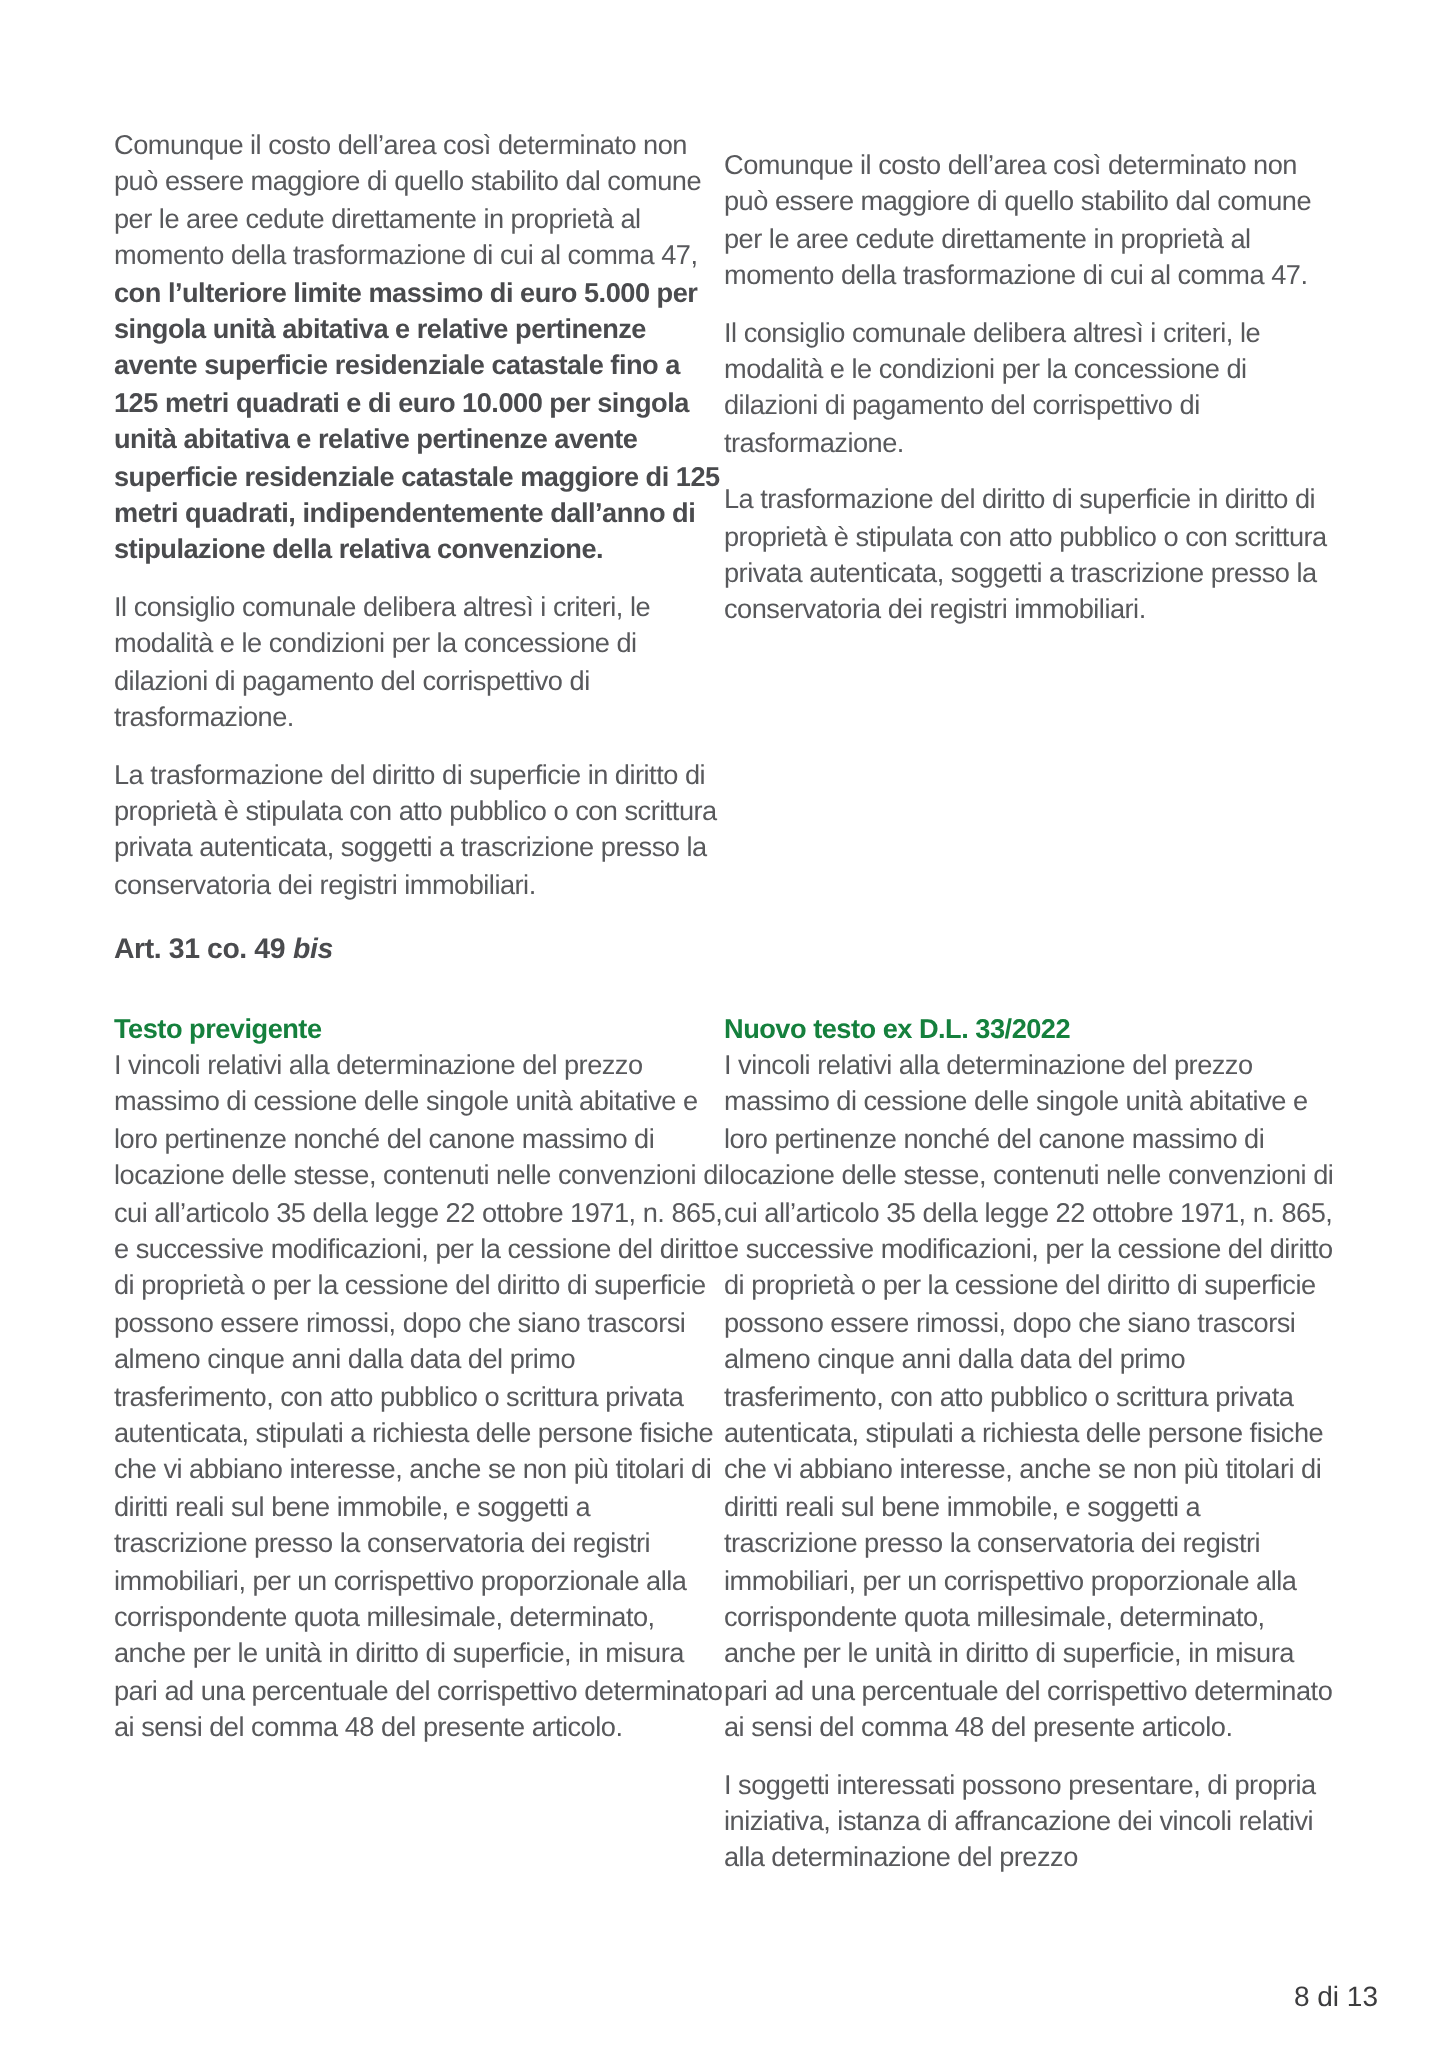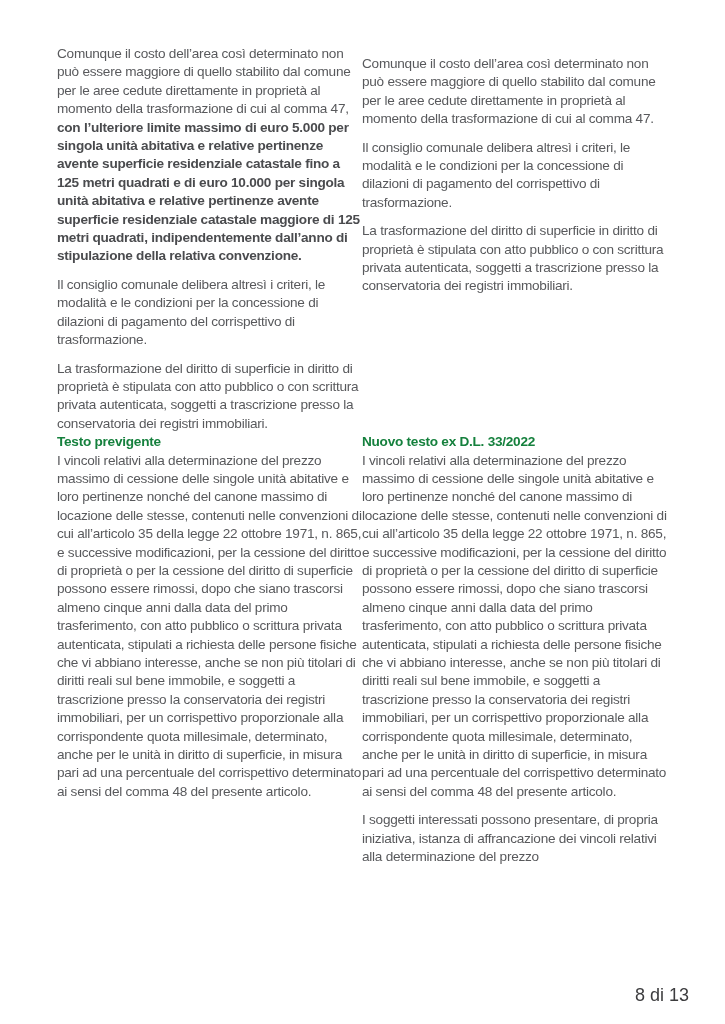--- a/index.html
+++ b/index.html
@@ -18,20 +18,21 @@
   }
   .content {
     position: absolute;
     top: 45px;
     left: 57px;
     right: 58px;
   }
   .two-col {
     display: grid;
     grid-template-columns: 1fr 1fr;
+    margin-top: 19px;
   }
   .col {
     min-width: 0;
   }
   .col.offset-top {
     padding-top: 10px;
   }
   p.para {
     margin: 0 0 10px 0;
     font-size: 13.6px;
@@ -63,21 +64,21 @@
     font-size: 13.6px;
     line-height: 18.4px;
     letter-spacing: -0.25px;
     font-weight: bold;
     color: #15803d;
   }
   .footer {
     position: absolute;
     right: 36px;
     bottom: 18px;
-    font-size: 18px;
+    font-size: 14px;
     color: #3c3c3e;
     letter-spacing: 0;
   }
 </style>
 </head>
 <body>
 
 <div class="page">
   <div class="content">
 
@@ -87,20 +88,21 @@
         <p class="para">Il consiglio comunale delibera altresì i criteri, le modalità e le condizioni per la concessione di dilazioni di pagamento del corrispettivo di trasformazione.</p>
         <p class="para">La trasformazione del diritto di superficie in diritto di proprietà è stipulata con atto pubblico o con scrittura privata autenticata, soggetti a trascrizione presso la conservatoria dei registri immobiliari.</p>
       </div>
       <div class="col offset-top">
         <p class="para">Comunque il costo dell’area così determinato non può essere maggiore di quello stabilito dal comune per le aree cedute direttamente in proprietà al momento della trasformazione di cui al comma 47.</p>
         <p class="para">Il consiglio comunale delibera altresì i criteri, le modalità e le condizioni per la concessione di dilazioni di pagamento del corrispettivo di trasformazione.</p>
         <p class="para">La trasformazione del diritto di superficie in diritto di proprietà è stipulata con atto pubblico o con scrittura privata autenticata, soggetti a trascrizione presso la conservatoria dei registri immobiliari.</p>
       </div>
     </div>
 
+    <h2 class="article-heading"><span>Art. 31 co. 49</span><span class="italic-suffix">bis</span></h2>
 
     <div class="two-col">
       <div class="col">
         <h3 class="col-header">Testo previgente</h3>
         <p class="para">I vincoli relativi alla determinazione del prezzo massimo di cessione delle singole unità abitative e loro pertinenze nonché del canone massimo di locazione delle stesse, contenuti nelle convenzioni di cui all’articolo 35 della legge 22 ottobre 1971, n. 865, e successive modificazioni, per la cessione del diritto di proprietà o per la cessione del diritto di superficie possono essere rimossi, dopo che siano trascorsi almeno cinque anni dalla data del primo trasferimento, con atto pubblico o scrittura privata autenticata, stipulati a richiesta delle persone fisiche che vi abbiano interesse, anche se non più titolari di diritti reali sul bene immobile, e soggetti a trascrizione presso la conservatoria dei registri immobiliari, per un corrispettivo proporzionale alla corrispondente quota millesimale, determinato, anche per le unità in diritto di superficie, in misura pari ad una percentuale del corrispettivo determinato ai sensi del comma 48 del presente articolo.</p>
       </div>
       <div class="col">
         <h3 class="col-header">Nuovo testo ex D.L. 33/2022</h3>
         <p class="para">I vincoli relativi alla determinazione del prezzo massimo di cessione delle singole unità abitative e loro pertinenze nonché del canone massimo di locazione delle stesse, contenuti nelle convenzioni di cui all’articolo 35 della legge 22 ottobre 1971, n. 865, e successive modificazioni, per la cessione del diritto di proprietà o per la cessione del diritto di superficie possono essere rimossi, dopo che siano trascorsi almeno cinque anni dalla data del primo trasferimento, con atto pubblico o scrittura privata autenticata, stipulati a richiesta delle persone fisiche che vi abbiano interesse, anche se non più titolari di diritti reali sul bene immobile, e soggetti a trascrizione presso la conservatoria dei registri immobiliari, per un corrispettivo proporzionale alla corrispondente quota millesimale, determinato, anche per le unità in diritto di superficie, in misura pari ad una percentuale del corrispettivo determinato ai sensi del comma 48 del presente articolo.</p>
         <p class="para">I soggetti interessati possono presentare, di propria iniziativa, istanza di affrancazione dei vincoli relativi alla determinazione del prezzo</p>

